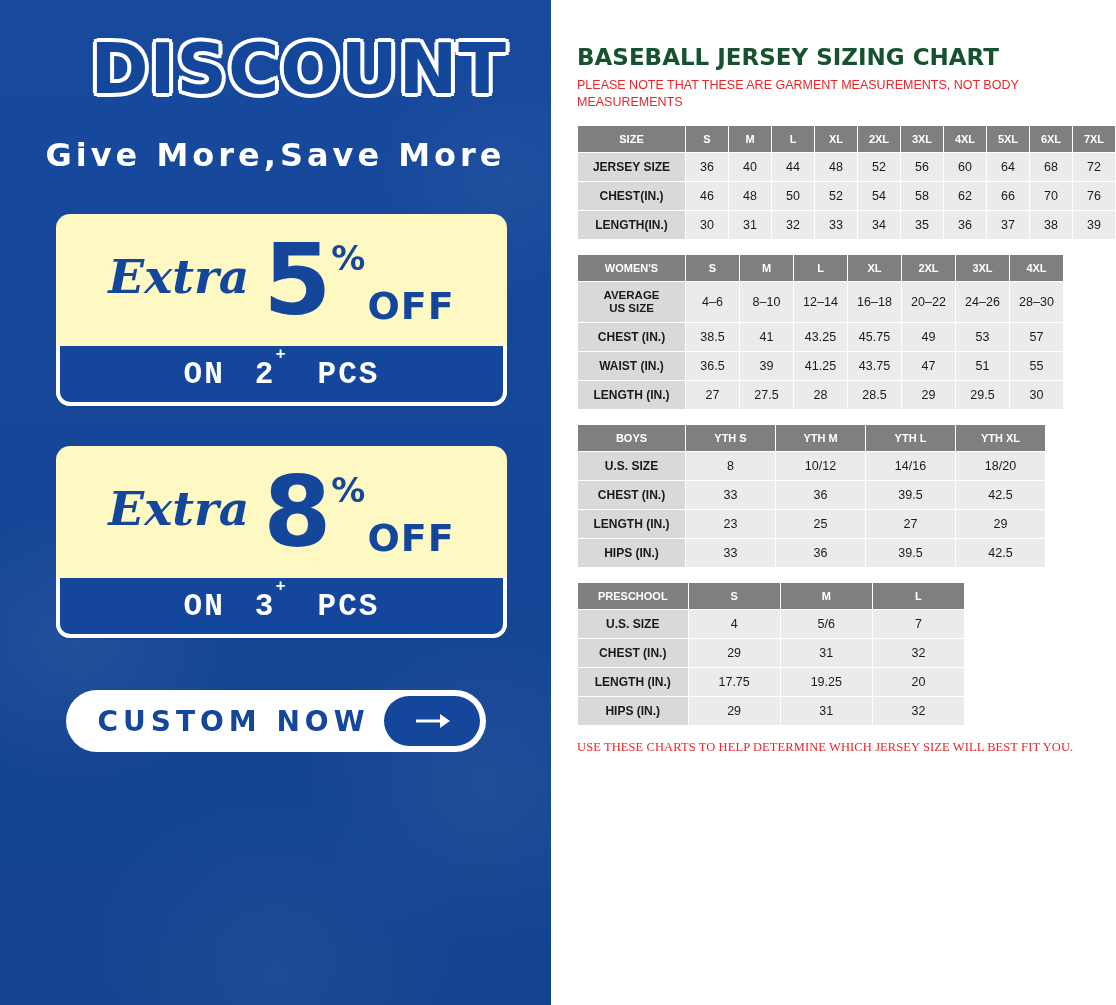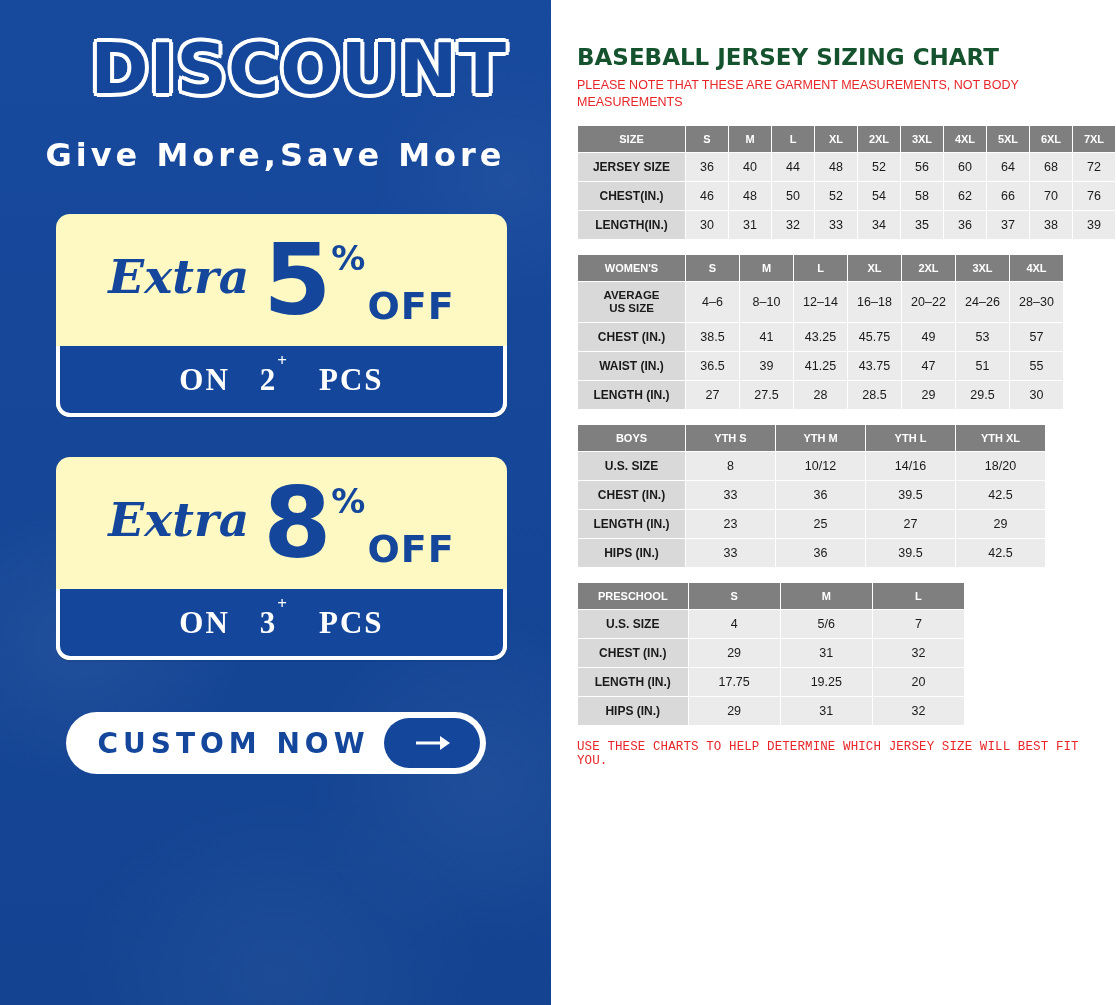--- a/index.html
+++ b/index.html
@@ -117,27 +117,27 @@
     align-self: flex-end;
     margin-bottom: 18px;
     margin-left: 2px;
     letter-spacing: 1px;
   }
   .offer-bottom {
     background: #14479b;
     border: 4px solid #ffffff;
     border-top: none;
     border-radius: 0 0 14px 14px;
-    height: 71px;
+    height: 60px;
     display: flex;
     align-items: center;
     justify-content: center;
     gap: 30px;
     color: #ffffff;
-    font-family: Liberation Serif, serif;
+    font-family: Liberation Mono, monospace;
     font-weight: 700;
     font-size: 31px;
     letter-spacing: 2px;
   }
   .offer-qty { position: relative; font-size: 31px; }
   .offer-qty sup { font-size: 17px; top: -12px; position: relative; }
 
   .custom-btn {
     margin: 52px auto 0 auto;
     width: 420px;
@@ -228,21 +228,21 @@
     font-weight: bold;
     font-size: 12px;
   }
   table.sz td.rowhdr.two {
     line-height: 1.15;
     font-size: 11.5px;
   }
   .footnote {
     margin-top: 14px;
     color: #e8262a;
-    font-family: Liberation Mono, monospace;
+    font-family: Liberation Serif, serif;
     font-size: 12.5px;
     letter-spacing: 0.1px;
   }
 </style>
 </head>
 <body>
 
 <div class="page">
 
   <div class="promo">

